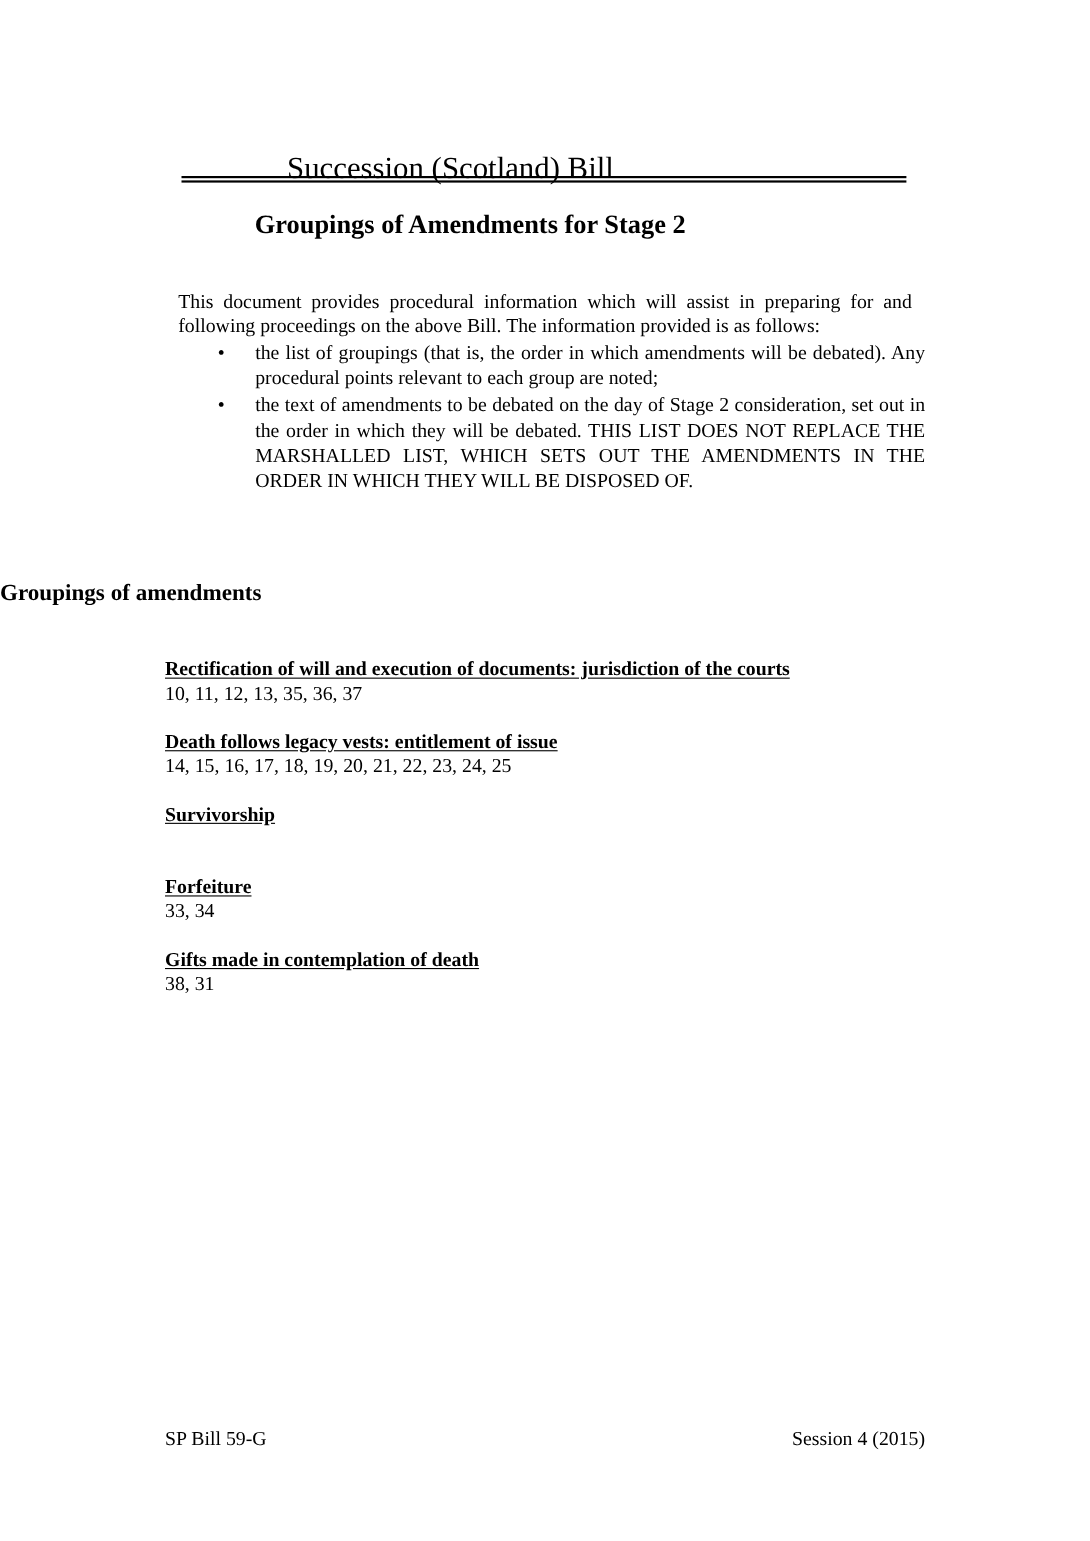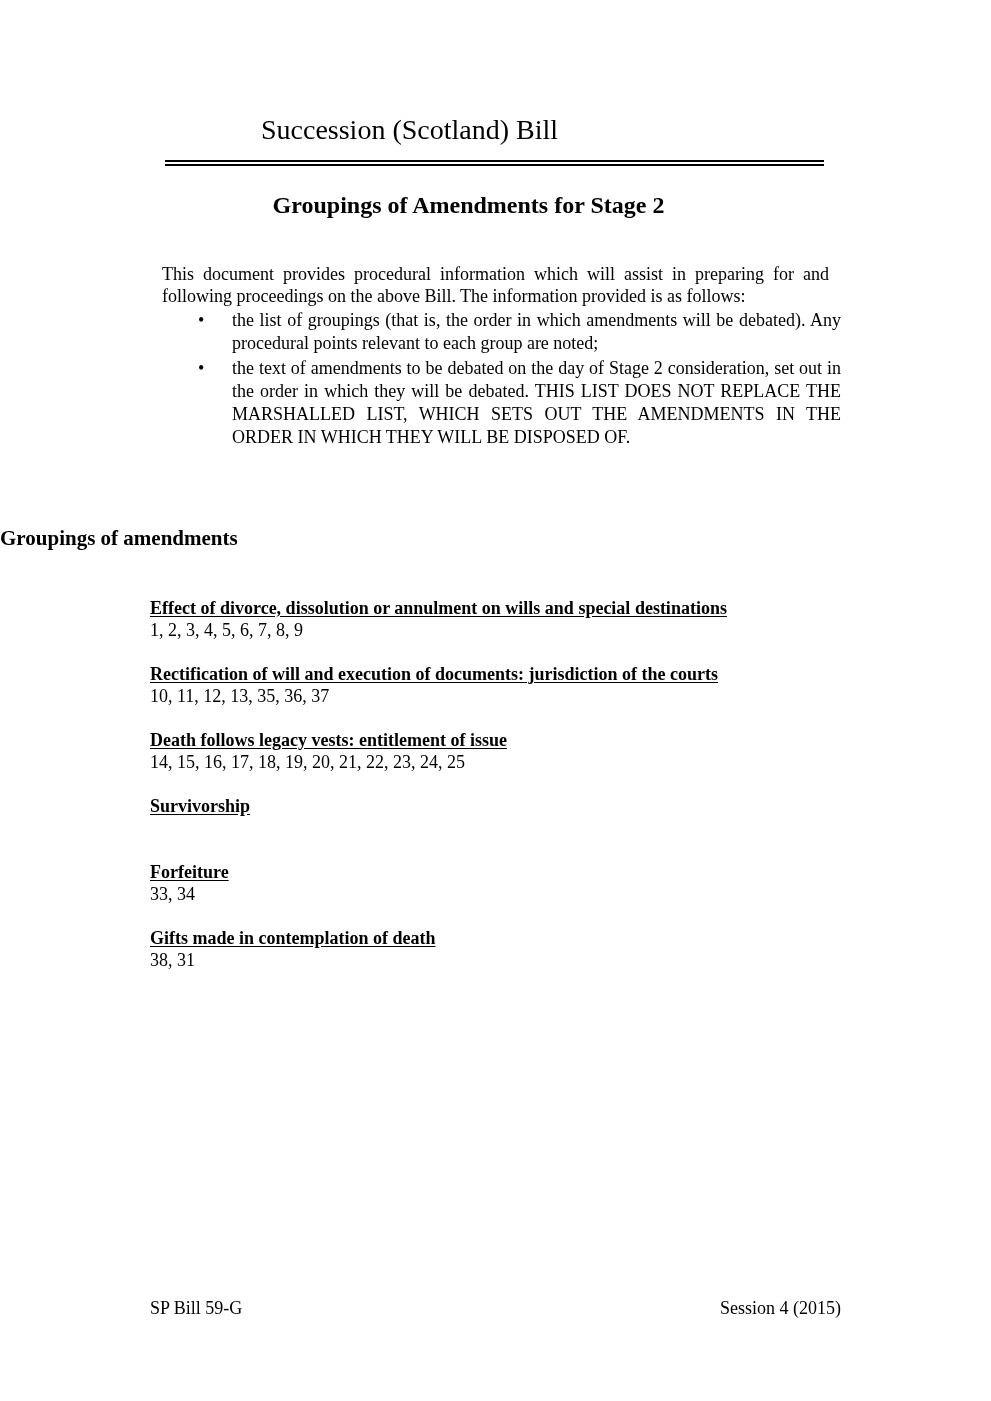--- a/index.html
+++ b/index.html
@@ -1,30 +1,30 @@
 <!DOCTYPE html>
 <html><head>
   <meta charset="utf-8">
   <style>
     html, body { margin: 0; padding: 0; background: #ffffff; }
     body {
       width: 991px; height: 1401px; position: relative; overflow: hidden;
       font-family: "Liberation Serif", "DejaVu Serif", serif; color: #000;
     }
     .bill-title {
-      position: absolute; left: 0; width: 819px; top: 112px;
+      position: absolute; left: 0; width: 819px; top: 136px;
       text-align: center; font-size: 28px; line-height: 36px;
     }
     .rule {
       position: absolute; left: 165px; width: 659px; top: 160px; height: 6px;
       border-top: 2px solid #000; border-bottom: 2px solid #000; box-sizing: border-box;
     }
     .doc-heading {
       position: absolute; left: 0; width: 855px; top: 189px;
-      text-align: center; font-weight: bold; font-size: 24px; line-height: 32px; margin-left: 41px;
+      text-align: center; font-weight: bold; font-size: 24px; line-height: 32px;
     }
     .intro {
       position: absolute; left: 150px; width: 691px; top: 251px;
       font-size: 18px; line-height: 22px; text-align: justify;
     }
     .intro p { margin: 12px; }
     .bullets {
       position: absolute; left: 150px; width: 691px; top: 309px;
       font-size: 18px; line-height: 23px; margin: 0; padding: 0; list-style: none;
     }
@@ -68,24 +68,20 @@
   <li>
     <span class="dot">•</span>
     <span>the text of amendments to be debated on the day of Stage 2 consideration, set out in the order in which they will be debated.  </span><b>THIS LIST DOES NOT REPLACE THE MARSHALLED LIST, WHICH SETS OUT THE AMENDMENTS IN THE ORDER IN WHICH THEY WILL BE DISPOSED OF.</b>
   </li>
 </ul>
 
 <div class="section-heading">Groupings of amendments</div>
 
 <div class="groups">
   <div class="group">
-    <span class="group-title">Effect of divorce, dissolution or annulment on wills and special destinations</span>
-    <span class="group-nums">1, 2, 3, 4, 5, 6, 7, 8, 9</span>
-  </div>
-  <div class="group">
     <span class="group-title">Rectification of will and execution of documents: jurisdiction of the courts</span>
     <span class="group-nums">10, 11, 12, 13, 35, 36, 37</span>
   </div>
   <div class="group">
     <span class="group-title">Death follows legacy vests: entitlement of issue</span>
     <span class="group-nums">14, 15, 16, 17, 18, 19, 20, 21, 22, 23, 24, 25</span>
   </div>
   <div class="group">
     <span class="group-title">Survivorship</span>
   </div>

